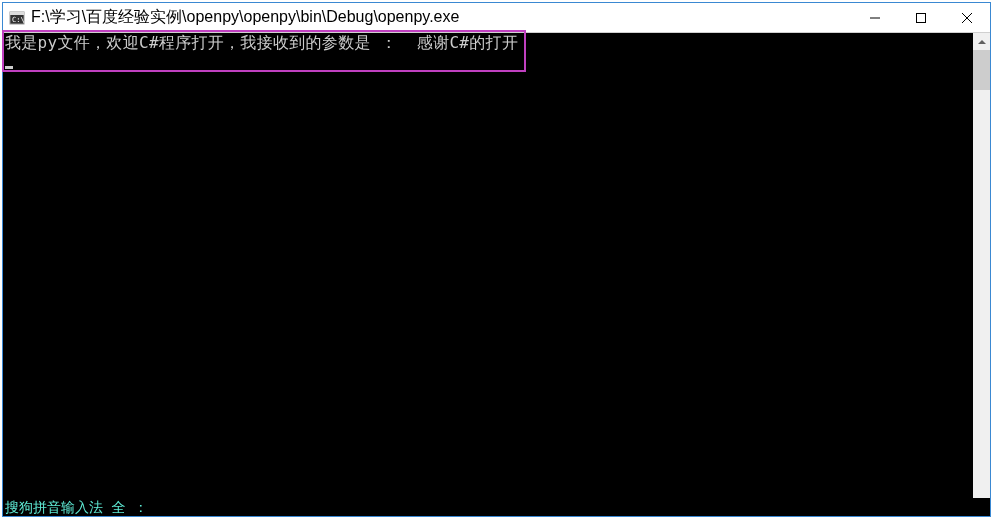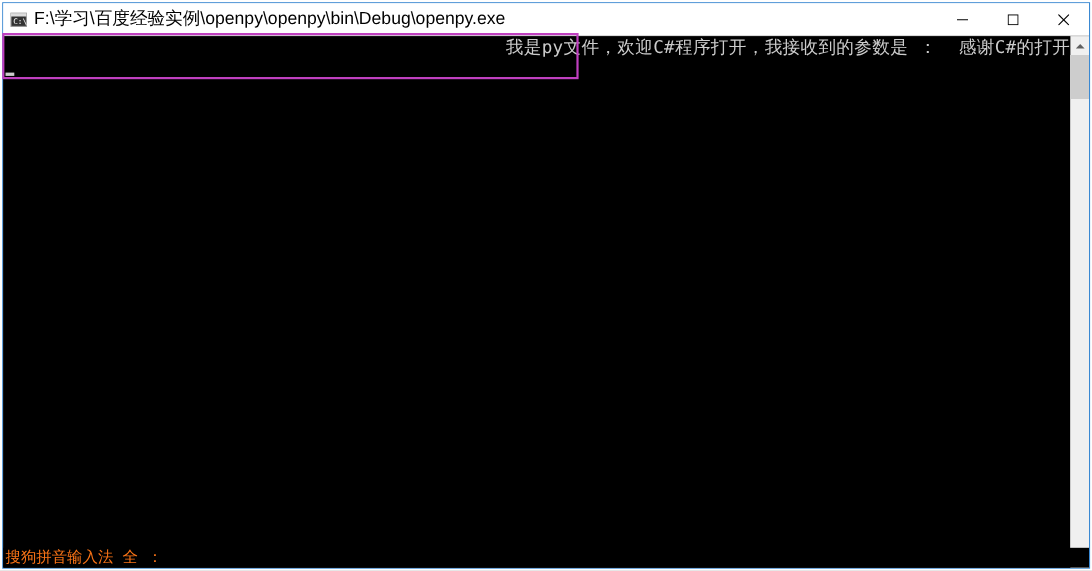--- a/index.html
+++ b/index.html
@@ -74,21 +74,20 @@
       font-family: "NSimSun", "SimSun", "Consolas", monospace;
       font-size: 16px;
       line-height: 18px;
       padding: 1px 0 0 2px;
       position: relative;
       overflow: hidden;
     }
     .console-line {
       white-space: pre;
       letter-spacing: 0.3px;
-      text-align: right;
     }
     .cursor-block {
       display: inline-block;
       width: 8px;
       height: 3px;
       background: #cccccc;
       margin-top: 14px;
     }
     .highlight-box {
       position: absolute;
@@ -137,21 +136,21 @@
       position: absolute;
       top: 0;
       left: 0;
       width: 17px;
       height: 40px;
       background: #cdcdcd;
     }
     .ime-bar {
       height: 18px;
       background: #000000;
-      color: #f97316;
+      color: #5eead4;
       font-family: "SimSun", monospace;
       font-size: 14px;
       padding-left: 2px;
       line-height: 18px;
       position: absolute;
       bottom: 3px;
       left: 3px;
       right: 3px;
       pointer-events: none;
     }

